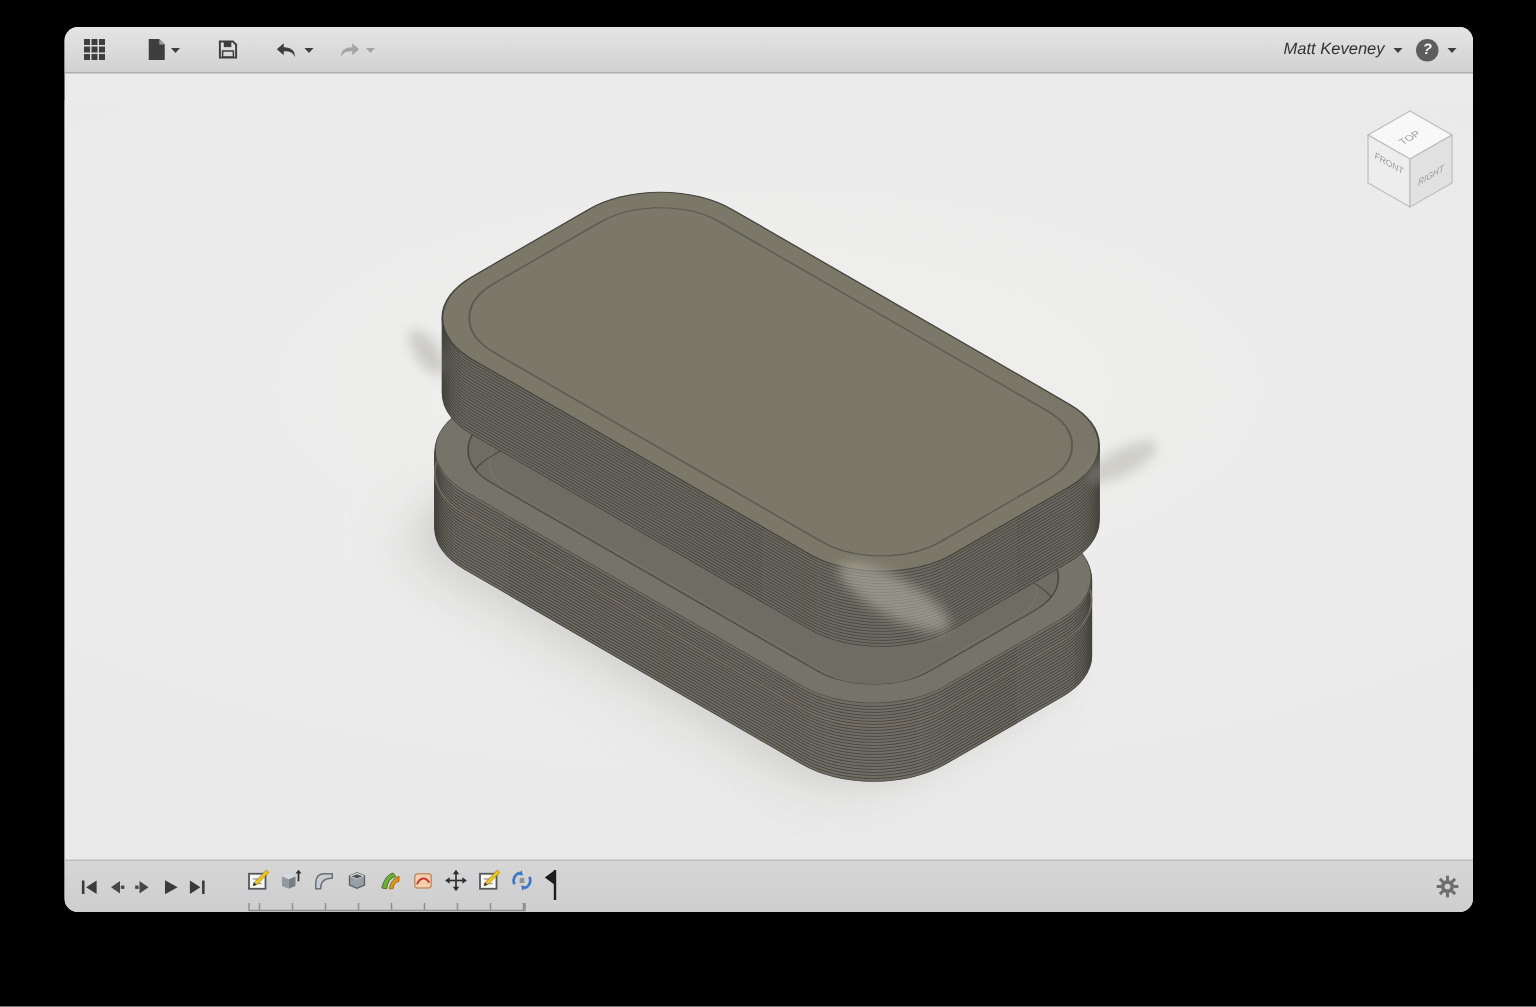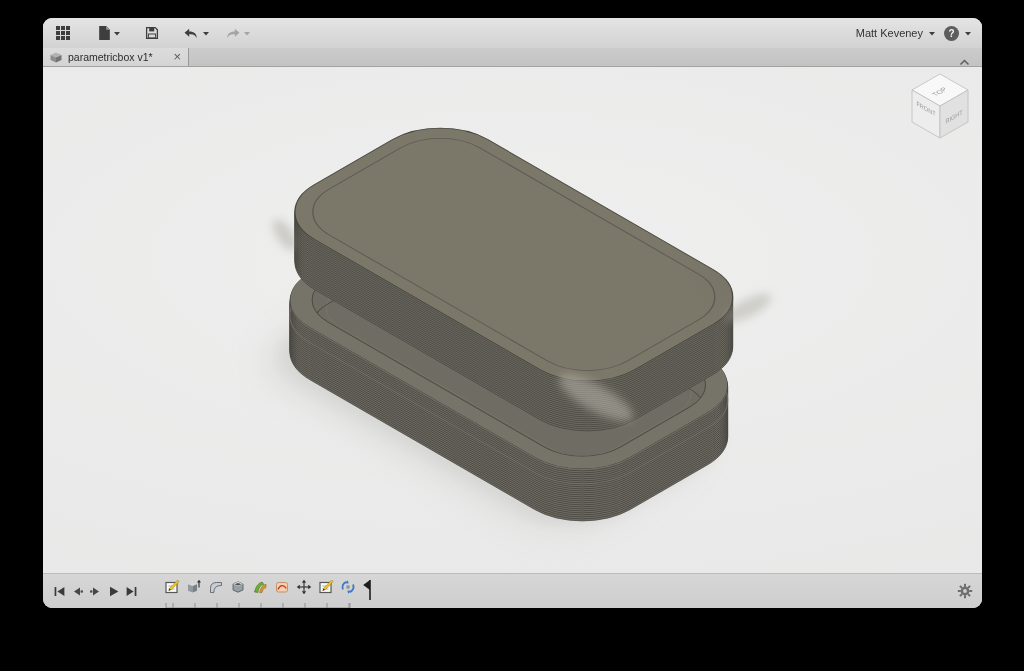--- a/index.html
+++ b/index.html
@@ -6,20 +6,21 @@
   body{
     width:1024px;height:671px;position:relative;overflow:hidden;
     background:#000;
     font-family:"Liberation Sans","DejaVu Sans",sans-serif;
     -webkit-font-smoothing:antialiased;
   }
   .window{
     position:absolute;left:43px;top:18px;width:939px;height:590px;
     border-radius:9px;overflow:hidden;background:#ebebeb;
     box-shadow:0 14px 40px rgba(0,0,0,.65);
+    font-style:italic;
   }
   
   .toolbar{
     position:absolute;left:0;top:0;right:0;height:30px;
     background:linear-gradient(#e4e4e4,#d2d2d2);
     border-bottom:1px solid #aeaeae;
     display:flex;align-items:center;
   }
   .tb-group{display:flex;align-items:center;}
   .tb-btn{display:flex;align-items:center;padding:2px 3px;border-radius:3px;}
@@ -137,36 +138,20 @@
       </div>
       <div class="user-chip">
         <span class="help-circle">?</span>
         <svg width="8" height="5" viewBox="0 0 8 5">
           <polygon points="1,1 7,1 4,4.4" fill="#3e3e3e"></polygon>
         </svg>
       </div>
     </div>
   </div>
 
-  <div class="tabbar">
-    <div class="tab">
-      <svg width="12" height="11" viewBox="0 0 12 11">
-        <polygon points="6,0.5 11.5,3 6,5.5 0.5,3" fill="#b2b2b2"></polygon>
-        <polygon points="0.5,3 6,5.5 6,10.5 0.5,8" fill="#8d8d8d"></polygon>
-        <polygon points="6,5.5 11.5,3 11.5,8 6,10.5" fill="#747474"></polygon>
-      </svg>
-      <span class="tab-label">parametricbox v1*</span>
-      <span class="tab-close">×</span>
-    </div>
-    <div class="tab-collapse">
-      <svg width="11" height="7" viewBox="0 0 11 7">
-        <polyline points="1.5,5.5 5.5,1.5 9.5,5.5" fill="none" stroke="#5f5f5f" stroke-width="1.5"></polyline>
-      </svg>
-    </div>
-  </div>
 
   <div class="canvas">
     <svg viewBox="44 67 939 507" preserveAspectRatio="none">
       <defs>
 
         <rect id="lidR" width="370" height="200" rx="55" ry="55" transform="matrix(0.866,0.5,0.866,-0.5,268,212)"></rect>
         <rect id="lidCh" x="13" y="13" width="344" height="174" rx="46" ry="46" transform="matrix(0.866,0.5,0.866,-0.5,268,212)"></rect>
         <rect id="baseR" width="370" height="200" rx="55" ry="55" transform="matrix(0.866,0.5,0.866,-0.5,263,300)"></rect>
         <rect id="baseInnerR" x="16" y="16" width="338" height="168" rx="44" ry="44" transform="matrix(0.866,0.5,0.866,-0.5,263,300)"></rect>
         <rect id="baseLipR" x="26" y="26" width="318" height="148" rx="38" ry="38" transform="matrix(0.866,0.5,0.866,-0.5,263,300)"></rect>

